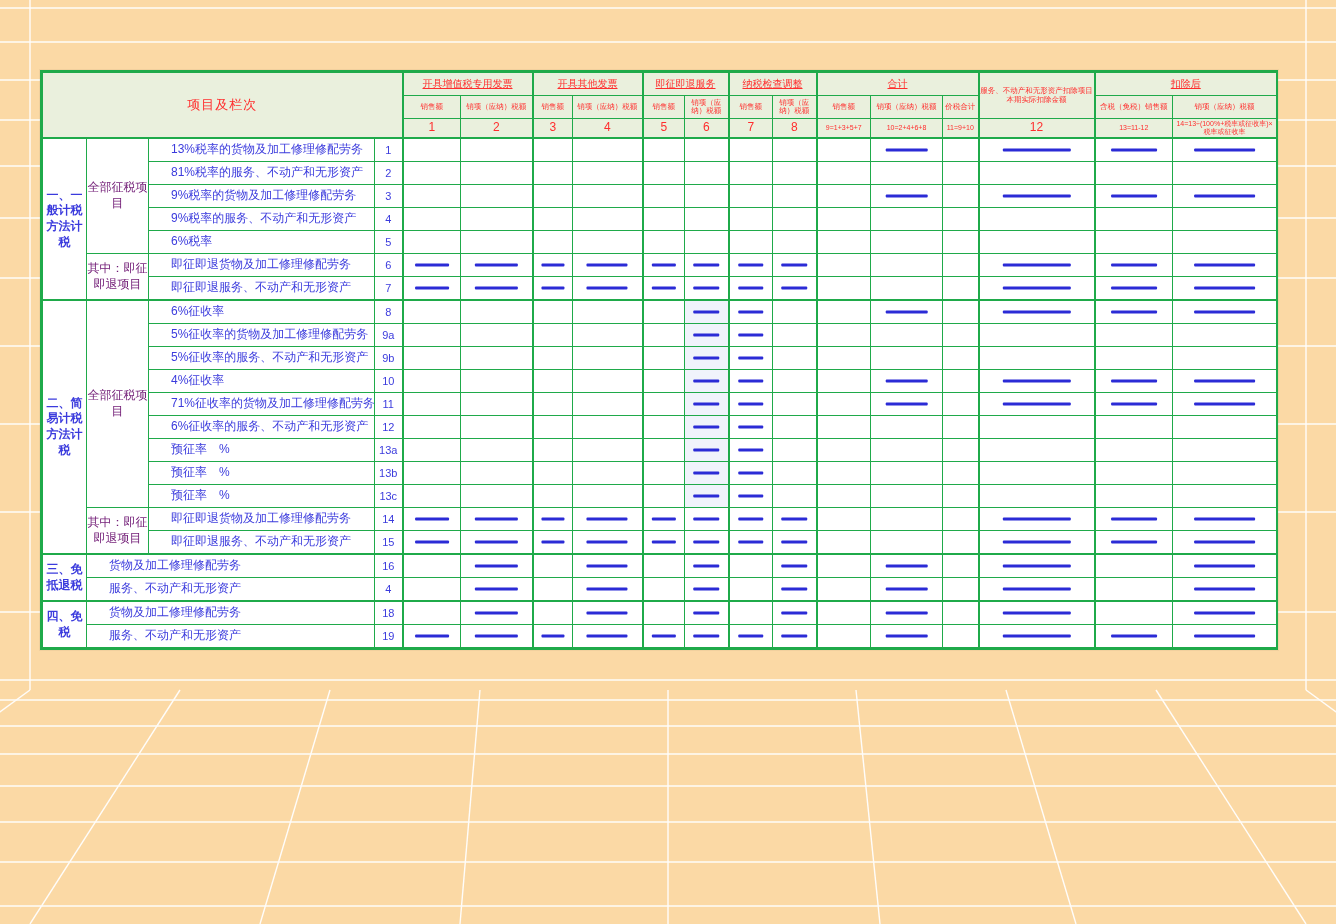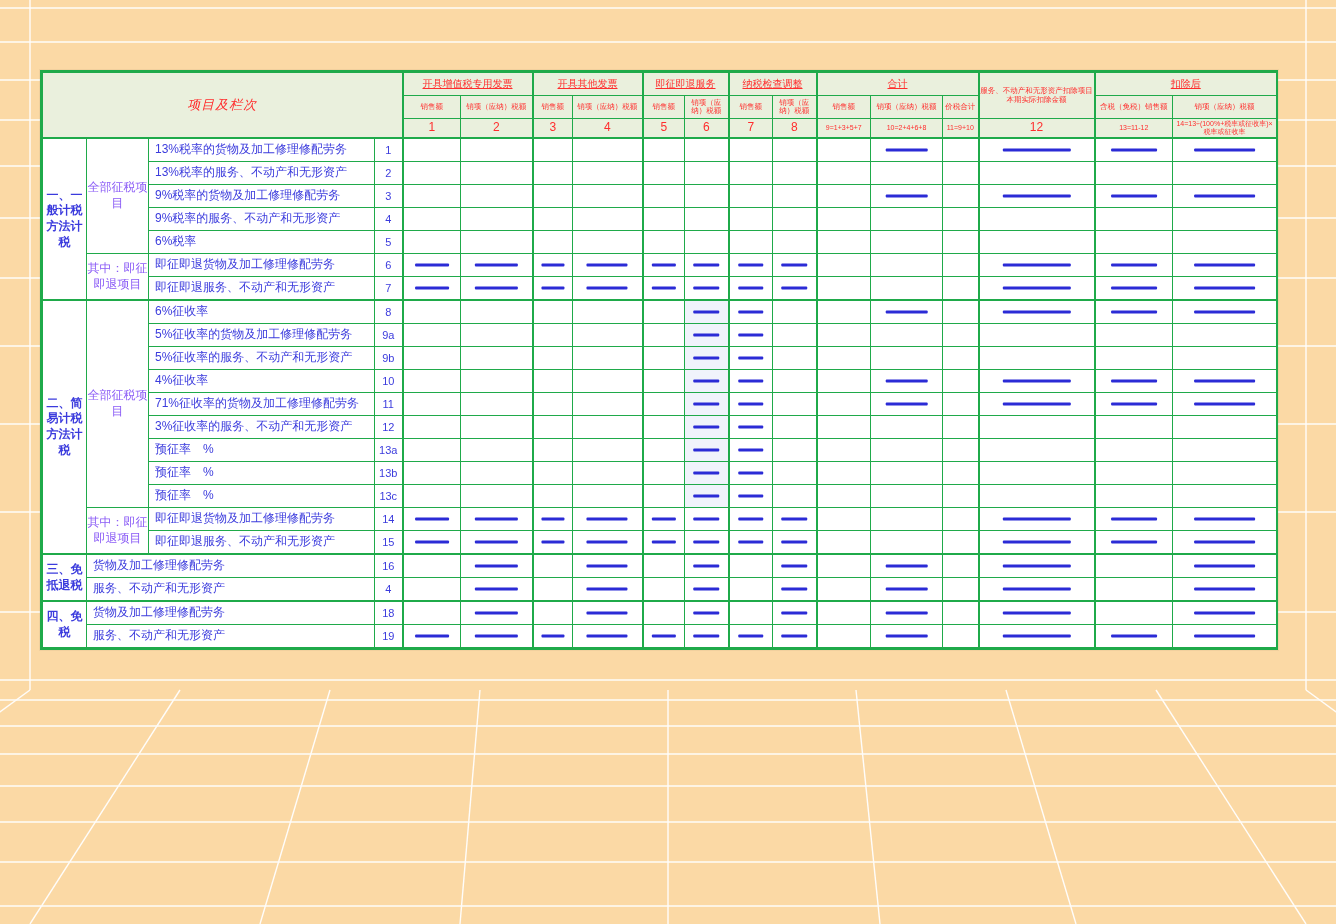--- a/index.html
+++ b/index.html
@@ -42,45 +42,44 @@
     background:#eaf0dd;
     color:#ff2d2d;
     font-size:12px;
   }
   .hdr.small{font-size:10px;text-decoration:underline;}
   .hdr.tiny{font-size:7.5px;line-height:1.1;}
   .hdr-title{
     font-size:13px;
     color:#ff2d2d;
     letter-spacing:1px;
-    font-style:italic;
   }
   .numrow td{
     background:#eaf0dd;
     color:#ff2d2d;
     font-size:12px;
     height:18px;
   }
   .numrow td.tiny{font-size:7px;color:#ff2d2d;}
   .rowlabel{
     text-align:left;
-    padding-left:6px;
+    padding-left:22px;
     color:#3b3bdd;
     font-size:12px;
     white-space:nowrap;
   }
   .side{
     color:#3b3bdd;
     font-size:12px;
     line-height:1.3;
     width:44px;
     font-weight:bold;
   }
   .side2{
-    color:#8b5cf6;
+    color:#701a75;
     font-size:12px;
     line-height:1.3;
     width:62px;
   }
   .idx{width:28px;color:#3b3bdd;font-size:11px;}
   .cell{position:relative;}
   .cell.filled::after{
     content:"";
     position:absolute;
     left:50%;top:50%;
@@ -212,21 +211,21 @@
           <td class="cell vline"></td>
           <td class="cell"></td>
           <td class="cell vline"></td>
           <td class="cell filled"></td>
           <td class="cell"></td>
           <td class="cell filled vline"></td>
           <td class="cell filled vline"></td>
           <td class="cell filled"></td>
         </tr>
         <tr>
-          <td class="rowlabel">13%税率的服务、不动产和无形资产</td>
+          <td class="rowlabel">81%税率的服务、不动产和无形资产</td>
           <td class="idx">2</td>
           <td class="cell vline"></td>
           <td class="cell"></td>
           <td class="cell vline"></td>
           <td class="cell"></td>
           <td class="cell vline"></td>
           <td class="cell"></td>
           <td class="cell vline"></td>
           <td class="cell"></td>
           <td class="cell vline"></td>
@@ -413,21 +412,21 @@
           <td class="cell filled vline"></td>
           <td class="cell"></td>
           <td class="cell vline"></td>
           <td class="cell filled"></td>
           <td class="cell"></td>
           <td class="cell filled vline"></td>
           <td class="cell filled vline"></td>
           <td class="cell filled"></td>
         </tr>
         <tr>
-          <td class="rowlabel">3%征收率的服务、不动产和无形资产</td>
+          <td class="rowlabel">6%征收率的服务、不动产和无形资产</td>
           <td class="idx">12</td>
           <td class="cell vline"></td>
           <td class="cell"></td>
           <td class="cell vline"></td>
           <td class="cell"></td>
           <td class="cell vline"></td>
           <td class="cell filled shade"></td>
           <td class="cell filled vline"></td>
           <td class="cell"></td>
           <td class="cell vline"></td>

